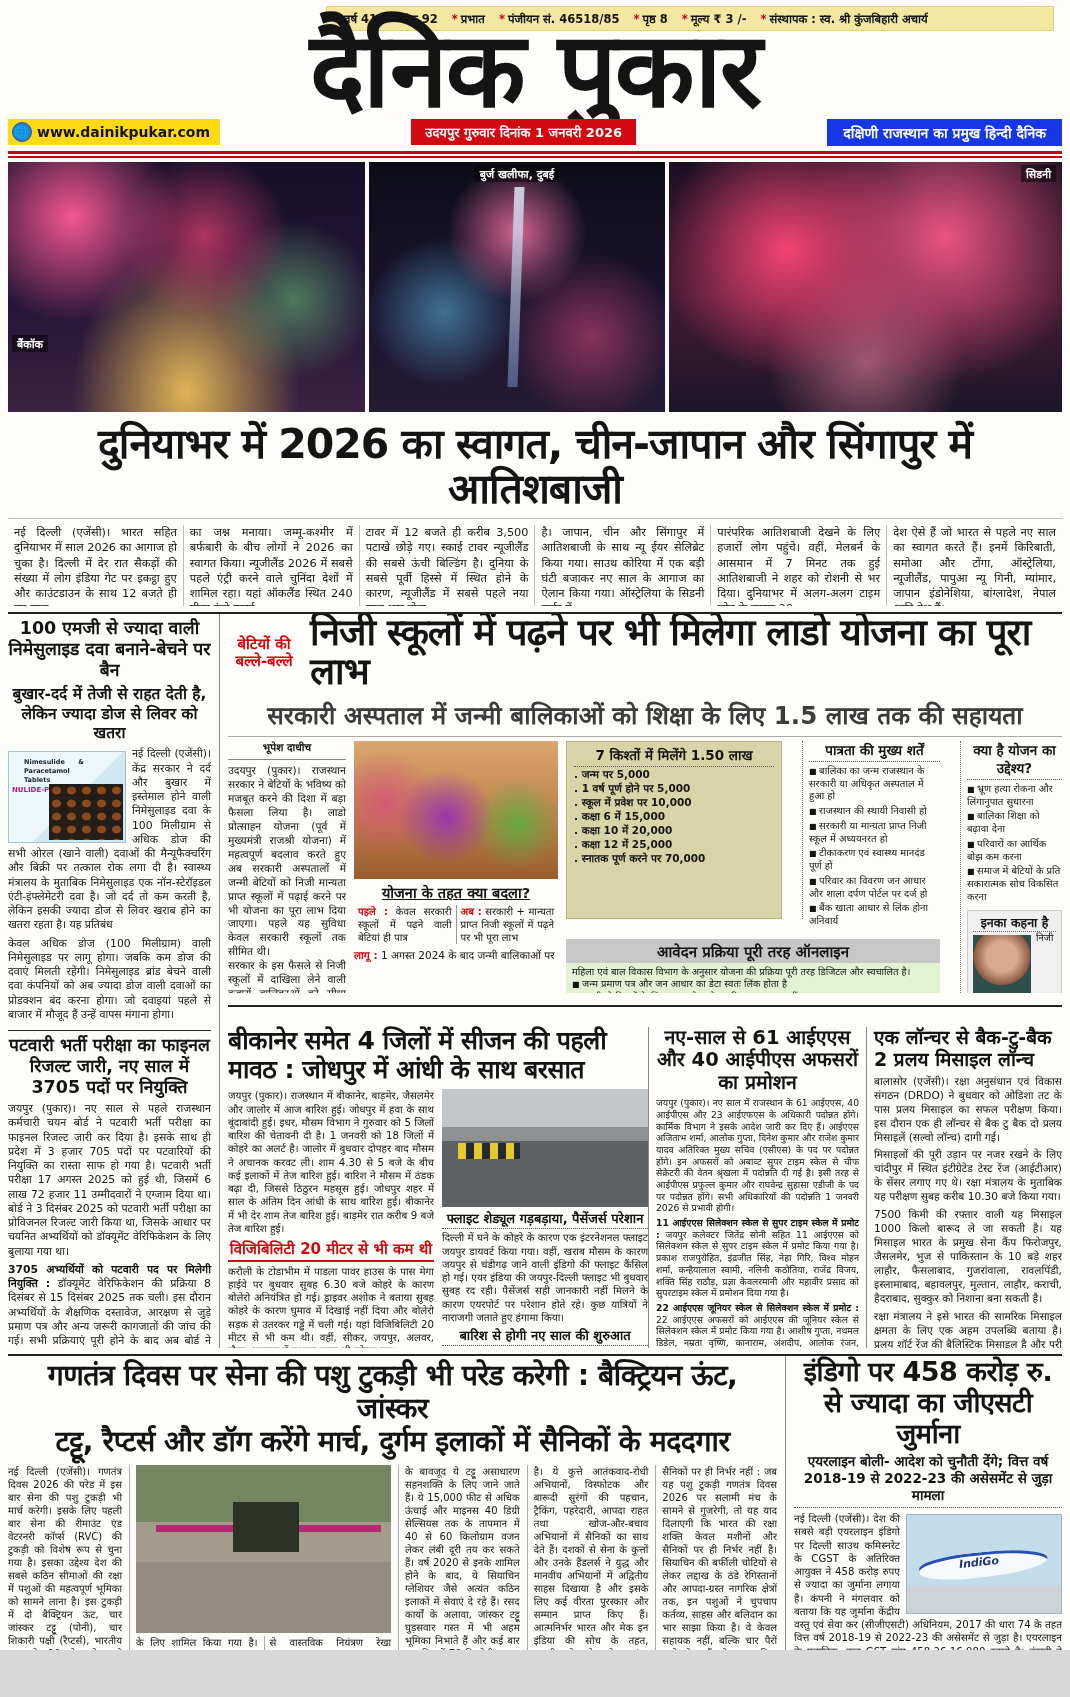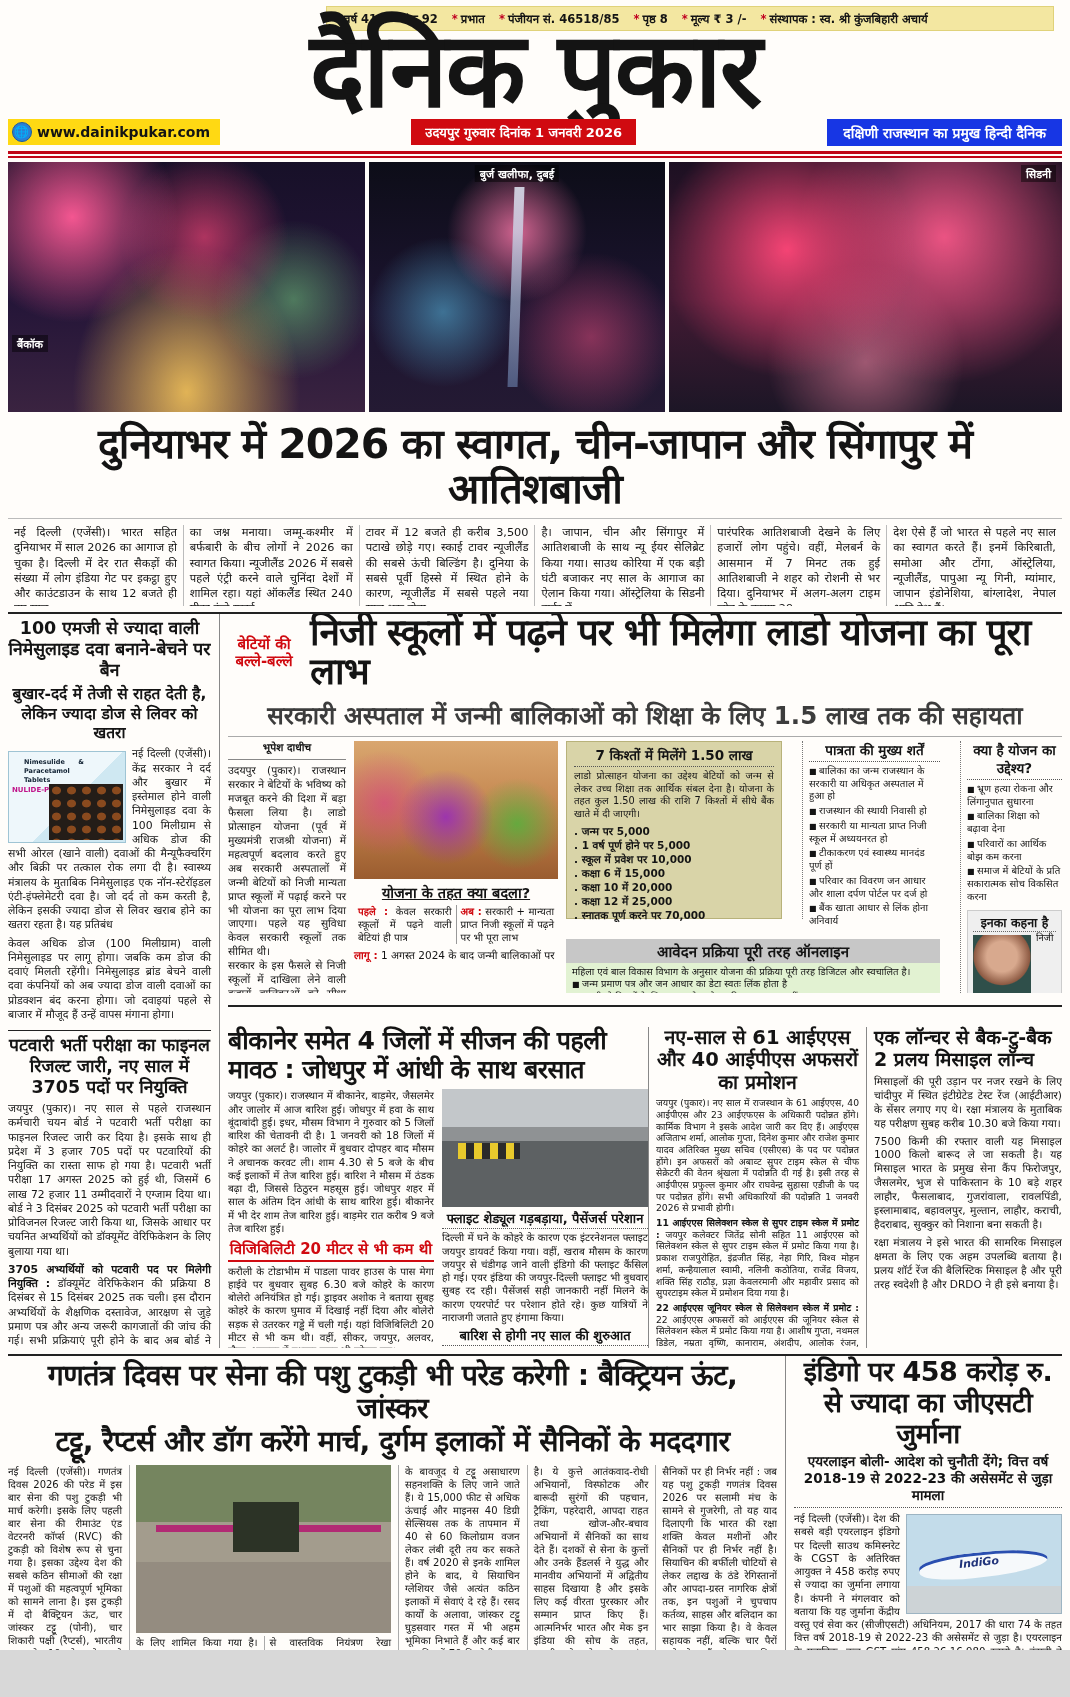--- a/index.html
+++ b/index.html
@@ -252,21 +252,20 @@
             <div class="beforeafter">
               <div class="j"><span class="leadin">पहले :</span><span> केवल सरकारी स्कूलों में पढ़ने वाली बेटियां ही पात्र</span></div>
               <div class="j"><span class="leadin">अब :</span><span> सरकारी + मान्यता प्राप्त निजी स्कूलों में पढ़ने पर भी पूरा लाभ</span></div>
             </div>
             <div class="lagu"><span class="leadin">लागू :</span><span> 1 अगस्त 2024 के बाद जन्मी बालिकाओं पर</span></div>
           </div>
 
           <div class="lado-right">
             <div class="instbox">
               <div class="boxtitle">7 किश्तों में मिलेंगे 1.50 लाख</div>
-              <p class="j">लाडो प्रोत्साहन योजना का उद्देश्य बेटियों को जन्म से लेकर उच्च शिक्षा तक आर्थिक संबल देना है। योजना के तहत कुल 1.50 लाख की राशि 7 किश्तों में सीधे बैंक खाते में दी जाएगी।</p>
               <ul>
                 <li>जन्म पर 5,000</li>
                 <li>1 वर्ष पूर्ण होने पर 5,000</li>
                 <li>स्कूल में प्रवेश पर 10,000</li>
                 <li>कक्षा 6 में 15,000</li>
                 <li>कक्षा 10 में 20,000</li>
                 <li>कक्षा 12 में 25,000</li>
                 <li>स्नातक पूर्ण करने पर 70,000</li>
               </ul>
             </div>
@@ -334,20 +333,21 @@
         <div class="ias">
           <h2>नए-साल से 61 आईएएस और 40 आईपीएस अफसरों का प्रमोशन</h2>
           <p class="j">जयपुर (पुकार)। नए साल में राजस्थान के 61 आईएएस, 40 आईपीएस और 23 आईएफएस के अधिकारी पदोन्नत होंगे। कार्मिक विभाग ने इसके आदेश जारी कर दिए हैं। आईएएस अजिताभ शर्मा, आलोक गुप्ता, दिनेश कुमार और राजेश कुमार यादव अतिरिक्त मुख्य सचिव (एसीएस) के पद पर पदोन्नत होंगे। इन अफसरों को अबाव्ट सुपर टाइम स्केल से चीफ सेक्रेटरी की वेतन श्रृंखला में पदोन्नति दी गई है। इसी तरह से आईपीएस प्रफुल्ल कुमार और राघवेन्द्र सुहासा एडीजी के पद पर पदोन्नत होंगे। सभी अधिकारियों की पदोन्नति 1 जनवरी 2026 से प्रभावी होगी।</p>
           <p class="j"><span class="bold-lead">11 आईएएस सिलेक्शन स्केल से सुपर टाइम स्केल में प्रमोट :</span><span> जयपुर कलेक्टर जितेंद्र सोनी सहित 11 आईएएस को सिलेक्शन स्केल से सुपर टाइम स्केल में प्रमोट किया गया है। प्रकाश राजपुरोहित, इंद्रजीत सिंह, नेहा गिरि, विश्व मोहन शर्मा, कन्हैयालाल स्वामी, नलिनी कठोतिया, राजेंद्र विजय, शक्ति सिंह राठौड़, प्रज्ञा केवलरमानी और महावीर प्रसाद को सुपरटाइम स्केल में प्रमोशन दिया गया है।</span></p>
           <p class="j"><span class="bold-lead">22 आईएएस जूनियर स्केल से सिलेक्शन स्केल में प्रमोट :</span><span> 22 आईएएस अफसरों को आईएएस की जूनियर स्केल से सिलेक्शन स्केल में प्रमोट किया गया है। आशीष गुप्ता, नथमल डिडेल, नम्रता वृष्णि, कानाराम, अंशदीप, आलोक रंजन, निकया गोहाएन, अरविंद पोसवाल, प्रदीप गवांडे, महावीर प्रसाद मीणा, खजान सिंह, डॉ. रश्मि शर्मा, लक्ष्मी नारायण मंत्री, इकबाल खान, कल्पना अग्रवाल, डॉ. मनीष अरोड़ा, पुष्पा सत्यानी, पुखराज सेन, श्रुति भारद्वाज, अरुण कुमार पुरोहित, मुकुल शर्मा और अजय सिंह राठौड़ को सिलेक्शन स्केल में प्रमोशन दिया है।</span></p>
 
         </div>
 
         <div class="msl">
           <h2>एक लॉन्चर से बैक-टु-बैक 2 प्रलय मिसाइल लॉन्च</h2>
+          <p class="j">बालासोर (एजेंसी)। रक्षा अनुसंधान एवं विकास संगठन (DRDO) ने बुधवार को ओडिशा तट के पास प्रलय मिसाइल का सफल परीक्षण किया। इस दौरान एक ही लॉन्चर से बैक टु बैक दो प्रलय मिसाइलें (सल्वो लॉन्च) दागी गईं।</p>
           <p class="j">मिसाइलों की पूरी उड़ान पर नजर रखने के लिए चांदीपुर में स्थित इंटीग्रेटेड टेस्ट रेंज (आईटीआर) के सेंसर लगाए गए थे। रक्षा मंत्रालय के मुताबिक यह परीक्षण सुबह करीब 10.30 बजे किया गया।</p>
           <p class="j">7500 किमी की रफ्तार वाली यह मिसाइल 1000 किलो बारूद ले जा सकती है। यह मिसाइल भारत के प्रमुख सेना कैंप फिरोजपुर, जैसलमेर, भुज से पाकिस्तान के 10 बड़े शहर लाहौर, फैसलाबाद, गुजरांवाला, रावलपिंडी, इस्लामाबाद, बहावलपुर, मुल्तान, लाहौर, कराची, हैदराबाद, सुक्कुर को निशाना बना सकती है।</p>
           <p class="j">रक्षा मंत्रालय ने इसे भारत की सामरिक मिसाइल क्षमता के लिए एक अहम उपलब्धि बताया है। प्रलय शॉर्ट रेंज की बैलिस्टिक मिसाइल है और पूरी तरह स्वदेशी है और DRDO ने ही इसे बनाया है।</p>
         </div>
       </div>
     </section>
   </div>
 
   <div class="band-bot">
 

